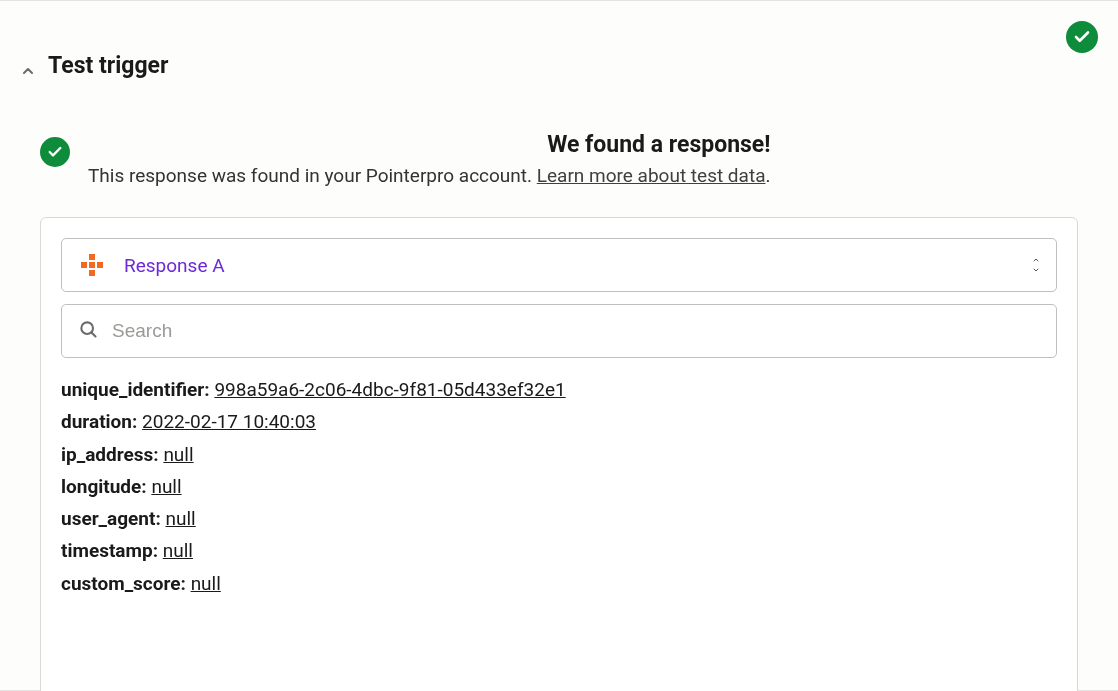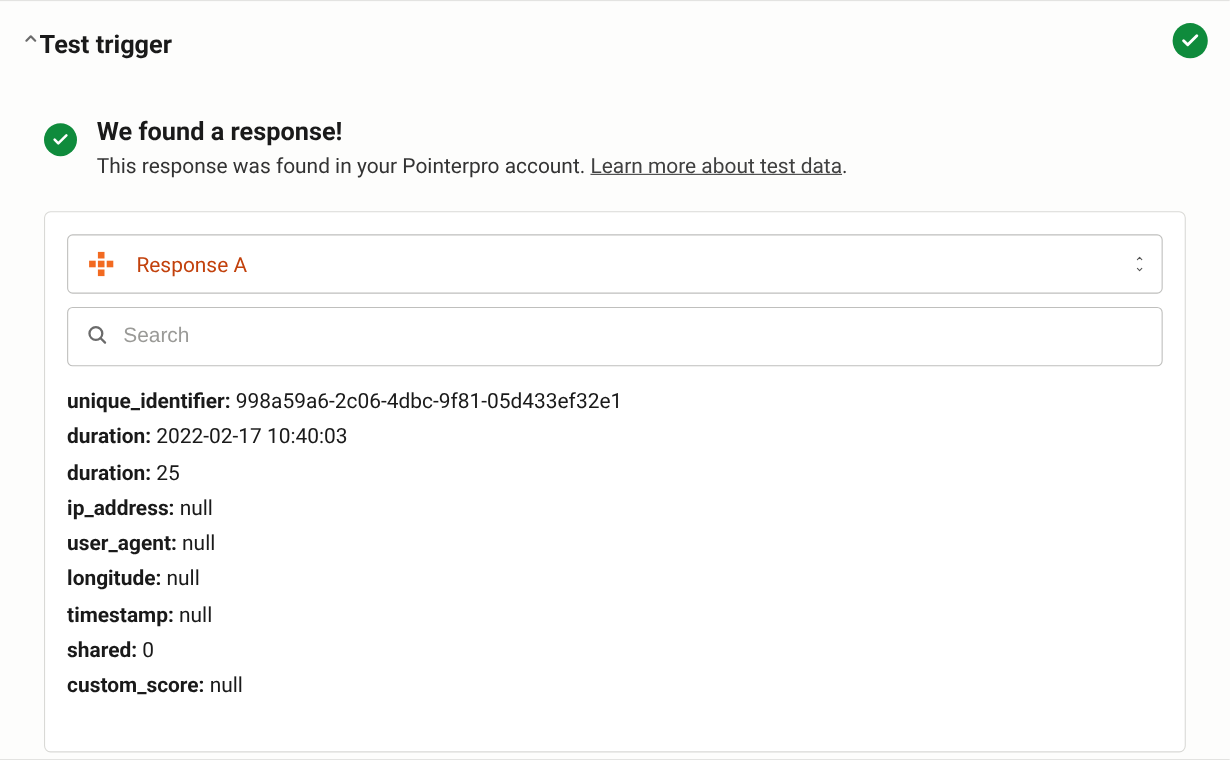--- a/index.html
+++ b/index.html
@@ -13,21 +13,23 @@
   }
   .panel {
     border-top: 1px solid #e3e3e1;
     border-bottom: 1px solid #e3e3e1;
     height: 100%;
     padding: 26px 20px 0 20px;
     position: relative;
   }
   .panel-header {
     display: flex;
-    align-items: flex-start;
+    align-items: flex-end;
+    gap: 12px;
+    margin-top: 25px;
   }
   .chevron-up {
     width: 16px;
     height: 16px;
     display: inline-flex;
     align-items: center;
     justify-content: center;
     color: #6b6b6b;
     cursor: pointer;
   }
@@ -49,20 +51,21 @@
     align-items: center;
     justify-content: center;
   }
   .check-circle svg { display: block; }
   .response-found {
     margin-top: 52px;
     margin-left: 20px;
     display: flex;
     align-items: flex-start;
     gap: 18px;
+    text-align: right;
   }
   .response-found .check-circle {
     margin-top: 6px;
     width: 30px;
     height: 30px;
     flex-shrink: 0;
   }
   .found-title {
     font-size: 23px;
     font-weight: 700;
@@ -93,21 +96,21 @@
     height: 54px;
     display: flex;
     align-items: center;
     padding: 0 16px;
     gap: 18px;
     cursor: pointer;
     position: relative;
   }
   .select-box .label {
     font-size: 19px;
-    color: #c2410c;
+    color: #6d28d9;
   }
   .select-chevrons {
     position: absolute;
     right: 14px;
     top: 50%;
     transform: translateY(-50%);
     display: flex;
     flex-direction: column;
     gap: 2px;
     color: #555;
@@ -142,21 +145,21 @@
   .kv-list {
     margin-top: 16px;
     padding-right: 24px;
     height: 330px;
     overflow-y: scroll;
     font-size: 19px;
     line-height: 1.7;
   }
   .kv-row { white-space: nowrap; }
   .kv-key { font-weight: 700; margin-top: 16px; }
-  .kv-val { font-weight: 400; }
+  .kv-val { font-weight: 400; text-decoration: underline; }
   
   .kv-list::-webkit-scrollbar { width: 14px; }
   .kv-list::-webkit-scrollbar-track { background: #efefed; border-radius: 7px; }
   .kv-list::-webkit-scrollbar-thumb { background: #bdbdbb; border-radius: 7px; }
   .kv-list::-webkit-scrollbar-button {
     height: 14px;
     background: #efefed;
   }
 </style>
 </head>
@@ -225,24 +228,22 @@
             <line x1="21" y1="21" x2="16.2" y2="16.2"></line>
           </svg>
       </span>
       <input type="text" placeholder="Search" style="">
     </div>
 
     <div class="kv-list" id="kv-list">
 
     <div class="kv-row"><span class="kv-key">unique_identifier: </span><span class="kv-val">998a59a6-2c06-4dbc-9f81-05d433ef32e1</span></div>
         <div class="kv-row"><span class="kv-key">duration: </span><span class="kv-val">2022-02-17 10:40:03</span></div>
-        <div class="kv-row"><span class="kv-key">duration: </span><span class="kv-val">25</span></div>
         <div class="kv-row"><span class="kv-key">ip_address: </span><span class="kv-val">null</span></div>
+        <div class="kv-row"><span class="kv-key">longitude: </span><span class="kv-val">null</span></div>
         <div class="kv-row"><span class="kv-key">user_agent: </span><span class="kv-val">null</span></div>
-        <div class="kv-row"><span class="kv-key">longitude: </span><span class="kv-val">null</span></div>
         <div class="kv-row"><span class="kv-key">timestamp: </span><span class="kv-val">null</span></div>
-        <div class="kv-row"><span class="kv-key">shared: </span><span class="kv-val">0</span></div>
         <div class="kv-row"><span class="kv-key">custom_score: </span><span class="kv-val">null</span></div>
       </div>
 
   </div>
 
 </div>
 
 </body></html>

